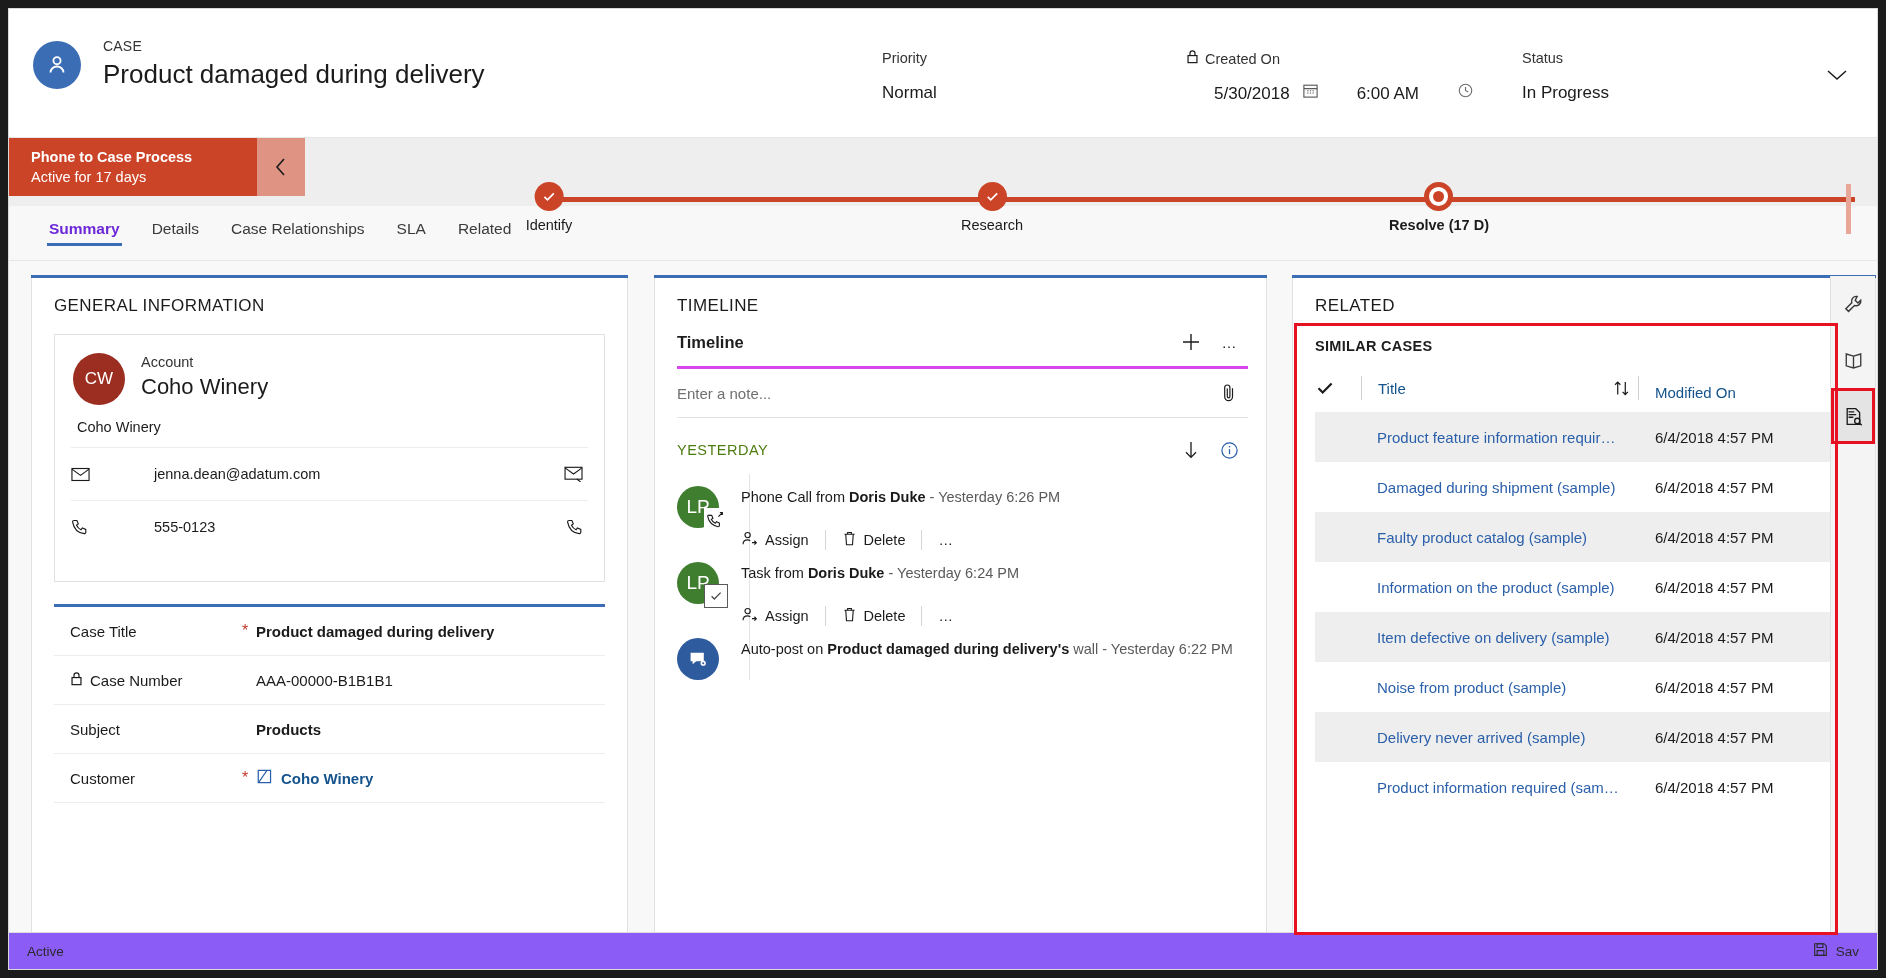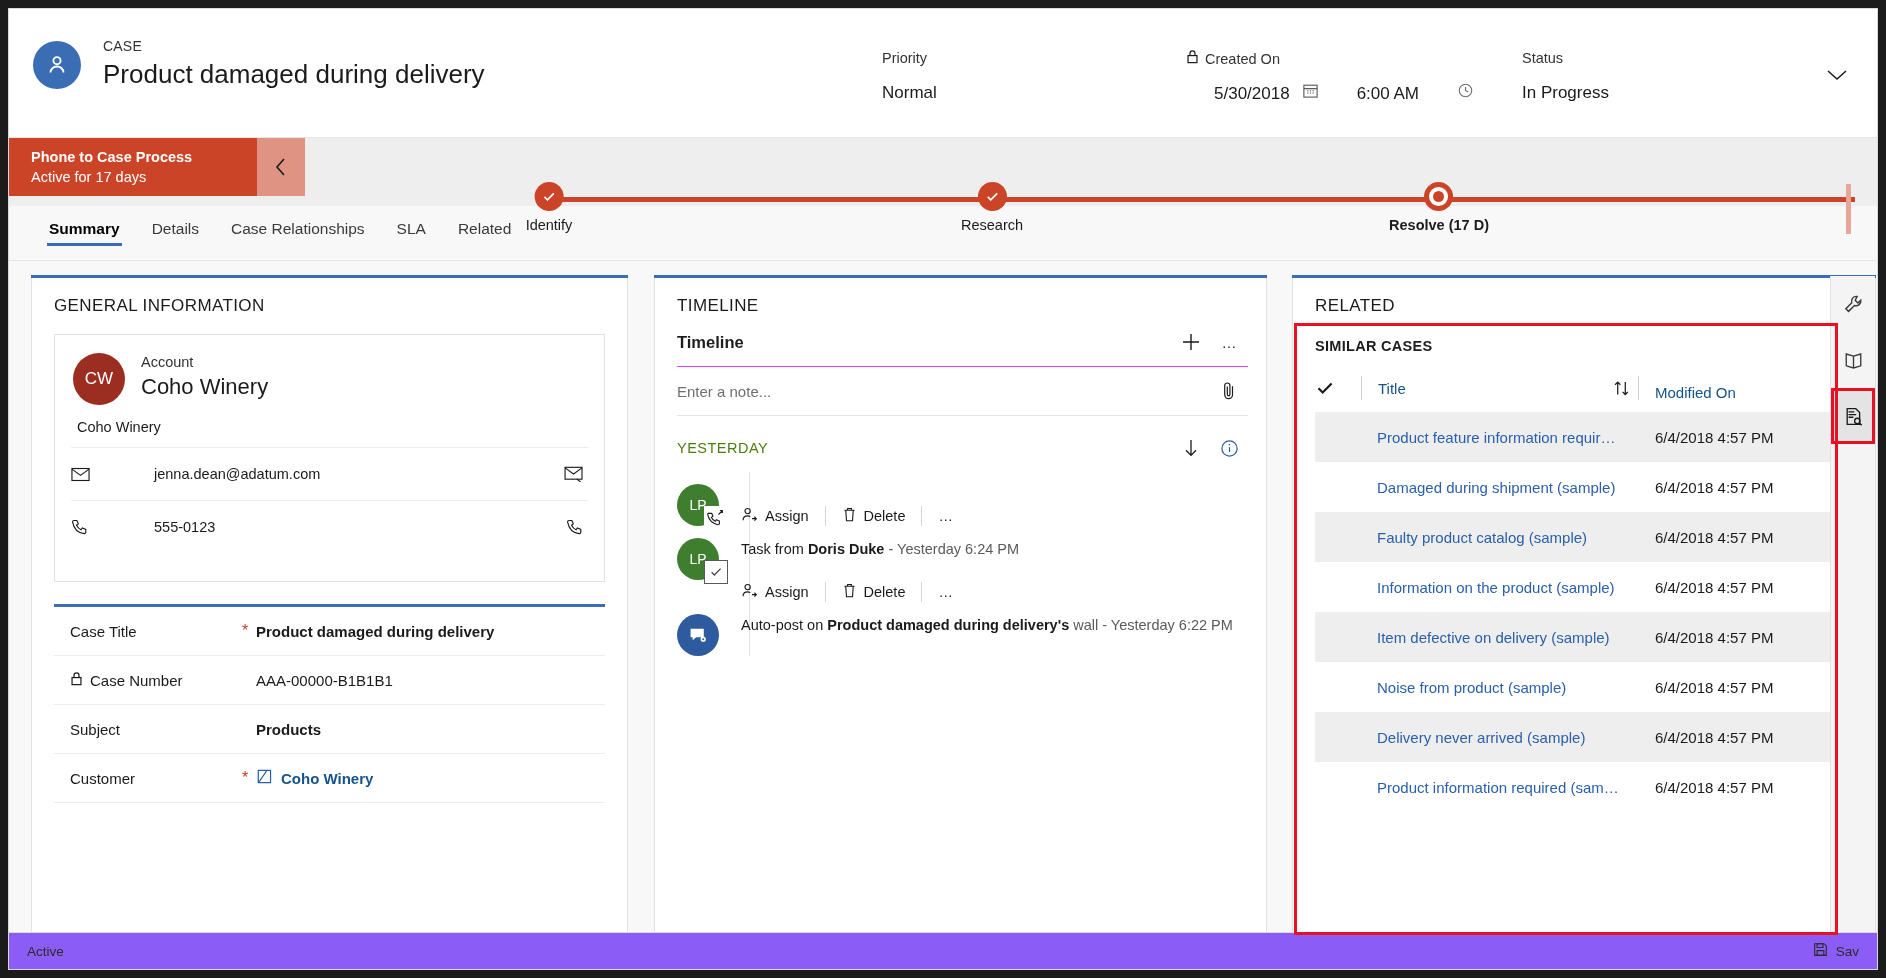--- a/index.html
+++ b/index.html
@@ -59,21 +59,21 @@
         display:flex;align-items:center;justify-content:center;position:relative;z-index:2;cursor:pointer;}
   .node.current{background:#fff;border:5px solid #cc4427;box-sizing:border-box;}
   .node.current i{display:block;width:11px;height:11px;border-radius:50%;background:#cc4427;}
   .bpf-stage .slabel{font-size:14.5px;color:#1b1b1b;margin-top:6px;white-space:nowrap;}
   .bpf-stage.current .slabel{font-weight:bold;}
   .bpf-edge{position:absolute;right:4px;top:4px;width:5px;height:50px;background:#e8a698;}
 
   
   .tabs{height:54px;background:#f8f8f8;border-bottom:1px solid #e6e6e6;display:flex;align-items:flex-start;padding-left:24px;}
   .tab{position:relative;padding:14px 16px 0 16px;font-size:15.5px;color:#3a3a3a;cursor:pointer;height:40px;box-sizing:border-box;}
-  .tab.active{font-weight:bold;color:#000000;}
+  .tab.active{font-weight:bold;color:#6d28d9;}
   .tab.active::after{content:"";position:absolute;left:14px;right:14px;bottom:0;height:3px;background:#3b6db5;}
 
   
   .content{position:relative;height:698px;background:#f8f8f8;}
   .col{position:absolute;top:14px;background:#fff;border:1px solid #e1e1e1;box-sizing:border-box;}
   .col::before{content:"";position:absolute;left:-1px;right:-1px;top:-1px;height:3px;background:#3b6db5;}
   .col-general{left:22px;width:597px;height:684px;}
   .col-timeline{left:645px;width:613px;height:684px;}
   .col-related{left:1283px;width:584px;height:684px;}
   .sect-title{font-size:17px;color:#1b1b1b;letter-spacing:.4px;padding:20px 0 0 22px;}
@@ -105,31 +105,31 @@
   .f-req{width:22px;color:#c0392b;font-size:16px;text-align:center;}
   .f-val{flex:1;color:#1b1b1b;display:flex;align-items:center;gap:8px;}
   .f-val.bold{font-weight:bold;}
   .f-val.link{color:#14538c;font-weight:bold;cursor:pointer;}
 
   
   .tl-head{display:flex;align-items:center;padding:10px 18px 0 22px;}
   .tl-head .t{font-size:16.5px;font-weight:bold;flex:1;}
   .tl-ico{width:38px;height:32px;display:flex;align-items:center;justify-content:center;cursor:pointer;color:#1b1b1b;}
   .tl-note{
-    margin:8px 18px 0 22px;border-top:1px solid #d946ef;border-bottom:1px solid #e3e3e3;
+    margin:8px 18px 0 22px;border-top:3px solid #d946ef;border-bottom:1px solid #e3e3e3;
     height:48px;display:flex;align-items:center;
   }
   .tl-note .ph{flex:1;font-size:15px;color:#707070;}
   .tl-day{display:flex;align-items:center;padding:16px 18px 0 22px;}
   .tl-day .d{flex:1;font-size:14.5px;color:#4d7c0f;letter-spacing:.5px;}
   .tl-list{position:relative;margin-top:8px;}
   .tl-spine{position:absolute;left:94px;top:0;bottom:0;width:1px;background:#e3e3e3;}
   .tl-item{position:relative;display:flex;padding:12px 18px 0 22px;}
   .tl-av-wrap{position:relative;width:56px;flex:0 0 auto;}
-  .tl-av{width:42px;height:42px;border-radius:50%;color:#fff;font-size:14px;display:flex;align-items:center;justify-content:center;text-align:right;}
+  .tl-av{width:42px;height:42px;border-radius:50%;color:#fff;font-size:19px;display:flex;align-items:center;justify-content:center;text-align:right;}
   .tl-av.green{background:#3f7d2f;}
   .tl-av.blue{background:#2d5b9e;}
   .tl-badge{position:absolute;left:27px;top:22px;width:22px;height:22px;background:#fff;
             display:flex;align-items:center;justify-content:center;}
   .tl-badge.sq{border:1px solid #595959;background:#fff;}
   .tl-body{flex:1;padding-left:8px;}
   .tl-meta{font-size:14.5px;color:#1b1b1b;line-height:22px;}
   .tl-meta b{font-weight:bold;}
   .tl-meta .mut{color:#5a5a5a;}
   .tl-subject{font-size:15px;font-weight:bold;margin-top:14px;}
@@ -424,20 +424,23 @@
           <div class="tl-av-wrap">
             <div class="tl-av green">LP</div>
             <div class="tl-badge">
               <svg width="19" height="19" viewBox="0 0 20 20" fill="none" stroke="#1b1b1b" stroke-width="1.2">
                 <path d="M3.4 5.6h2.6l1.3 3.1-1.6 1.2a9 9 0 0 0 4.1 4.1l1.2-1.6 3.1 1.3v2.6c0 .8-.7 1.4-1.5 1.3-6-1.2-9.6-4.8-10.8-10.8-.1-.8.5-1.5 1.3-1.5z"></path>
                 <path d="M13.1 6.9l4-4M14.6 2.6h2.6v2.6"></path>
               </svg>
             </div>
           </div>
           <div class="tl-body">
+            <div class="tl-meta">
+              <span>Phone Call from </span><b>Doris Duke</b><span class="mut"> - </span><span class="mut">Yesterday 6:26 PM</span>
+            </div>
             <div class="tl-actions">
               <div class="tl-act">
                 <span>
                   <svg width="17" height="17" viewBox="0 0 18 18" fill="none" stroke="#1b1b1b" stroke-width="1.2">
                     <circle cx="7" cy="5.4" r="2.8"></circle>
                       <path d="M2.2 15c0-2.7 2.1-4.5 4.8-4.5 1 0 2 .3 2.8.8"></path>
                       <path d="M11.6 13.4h4.4M14.2 11.4l2 2-2 2"></path>
                   </svg>
                 </span>
                 <span>Assign</span>

